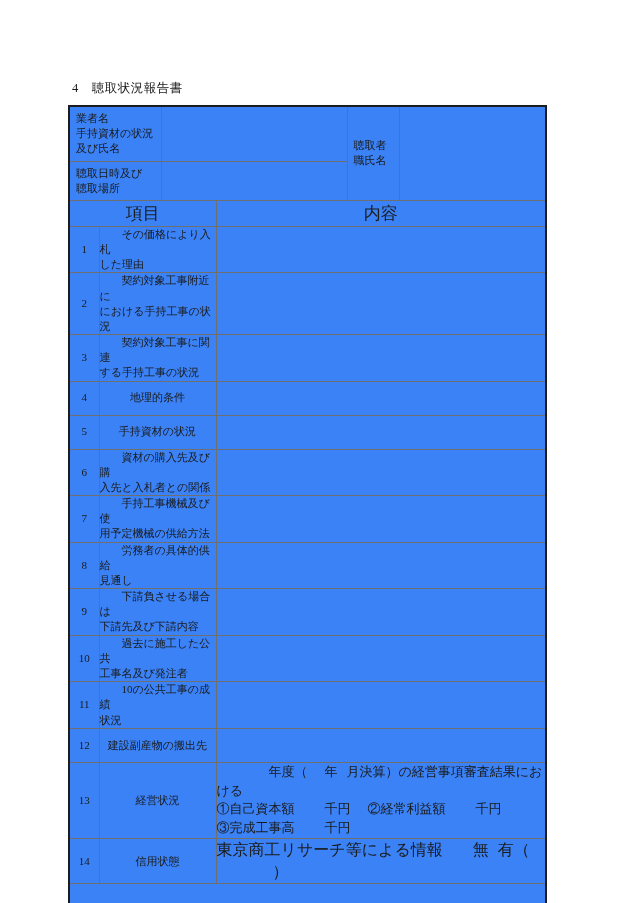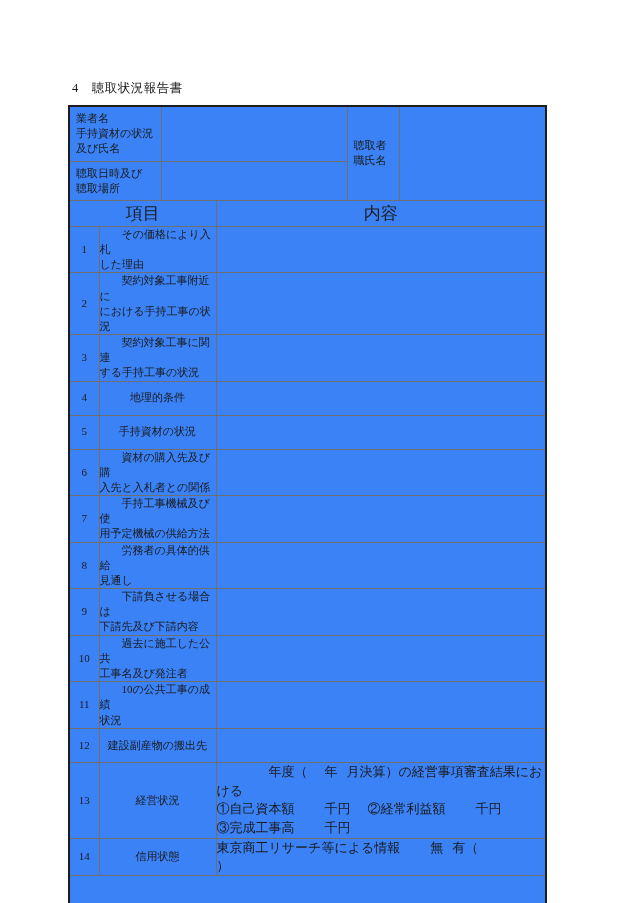--- a/index.html
+++ b/index.html
@@ -128,21 +128,21 @@
   .content-13 .line1 {
     display: block;
     text-indent: 52px;
   }
   .content-13 .line2,
   .content-13 .line3 {
     display: block;
   }
   .content-14 {
     padding: 0 8px;
-    font-size: 13px;
+    font-size: 16px;
   }
   .remarks {
     vertical-align: top;
   }
   .remarks .cell-pad {
     padding: 5px 4px;
   }
   .sp-w { display: inline-block; width: 30px; }
   .sp-m { display: inline-block; width: 17px; }
   .sp-s { display: inline-block; width: 9px; }

